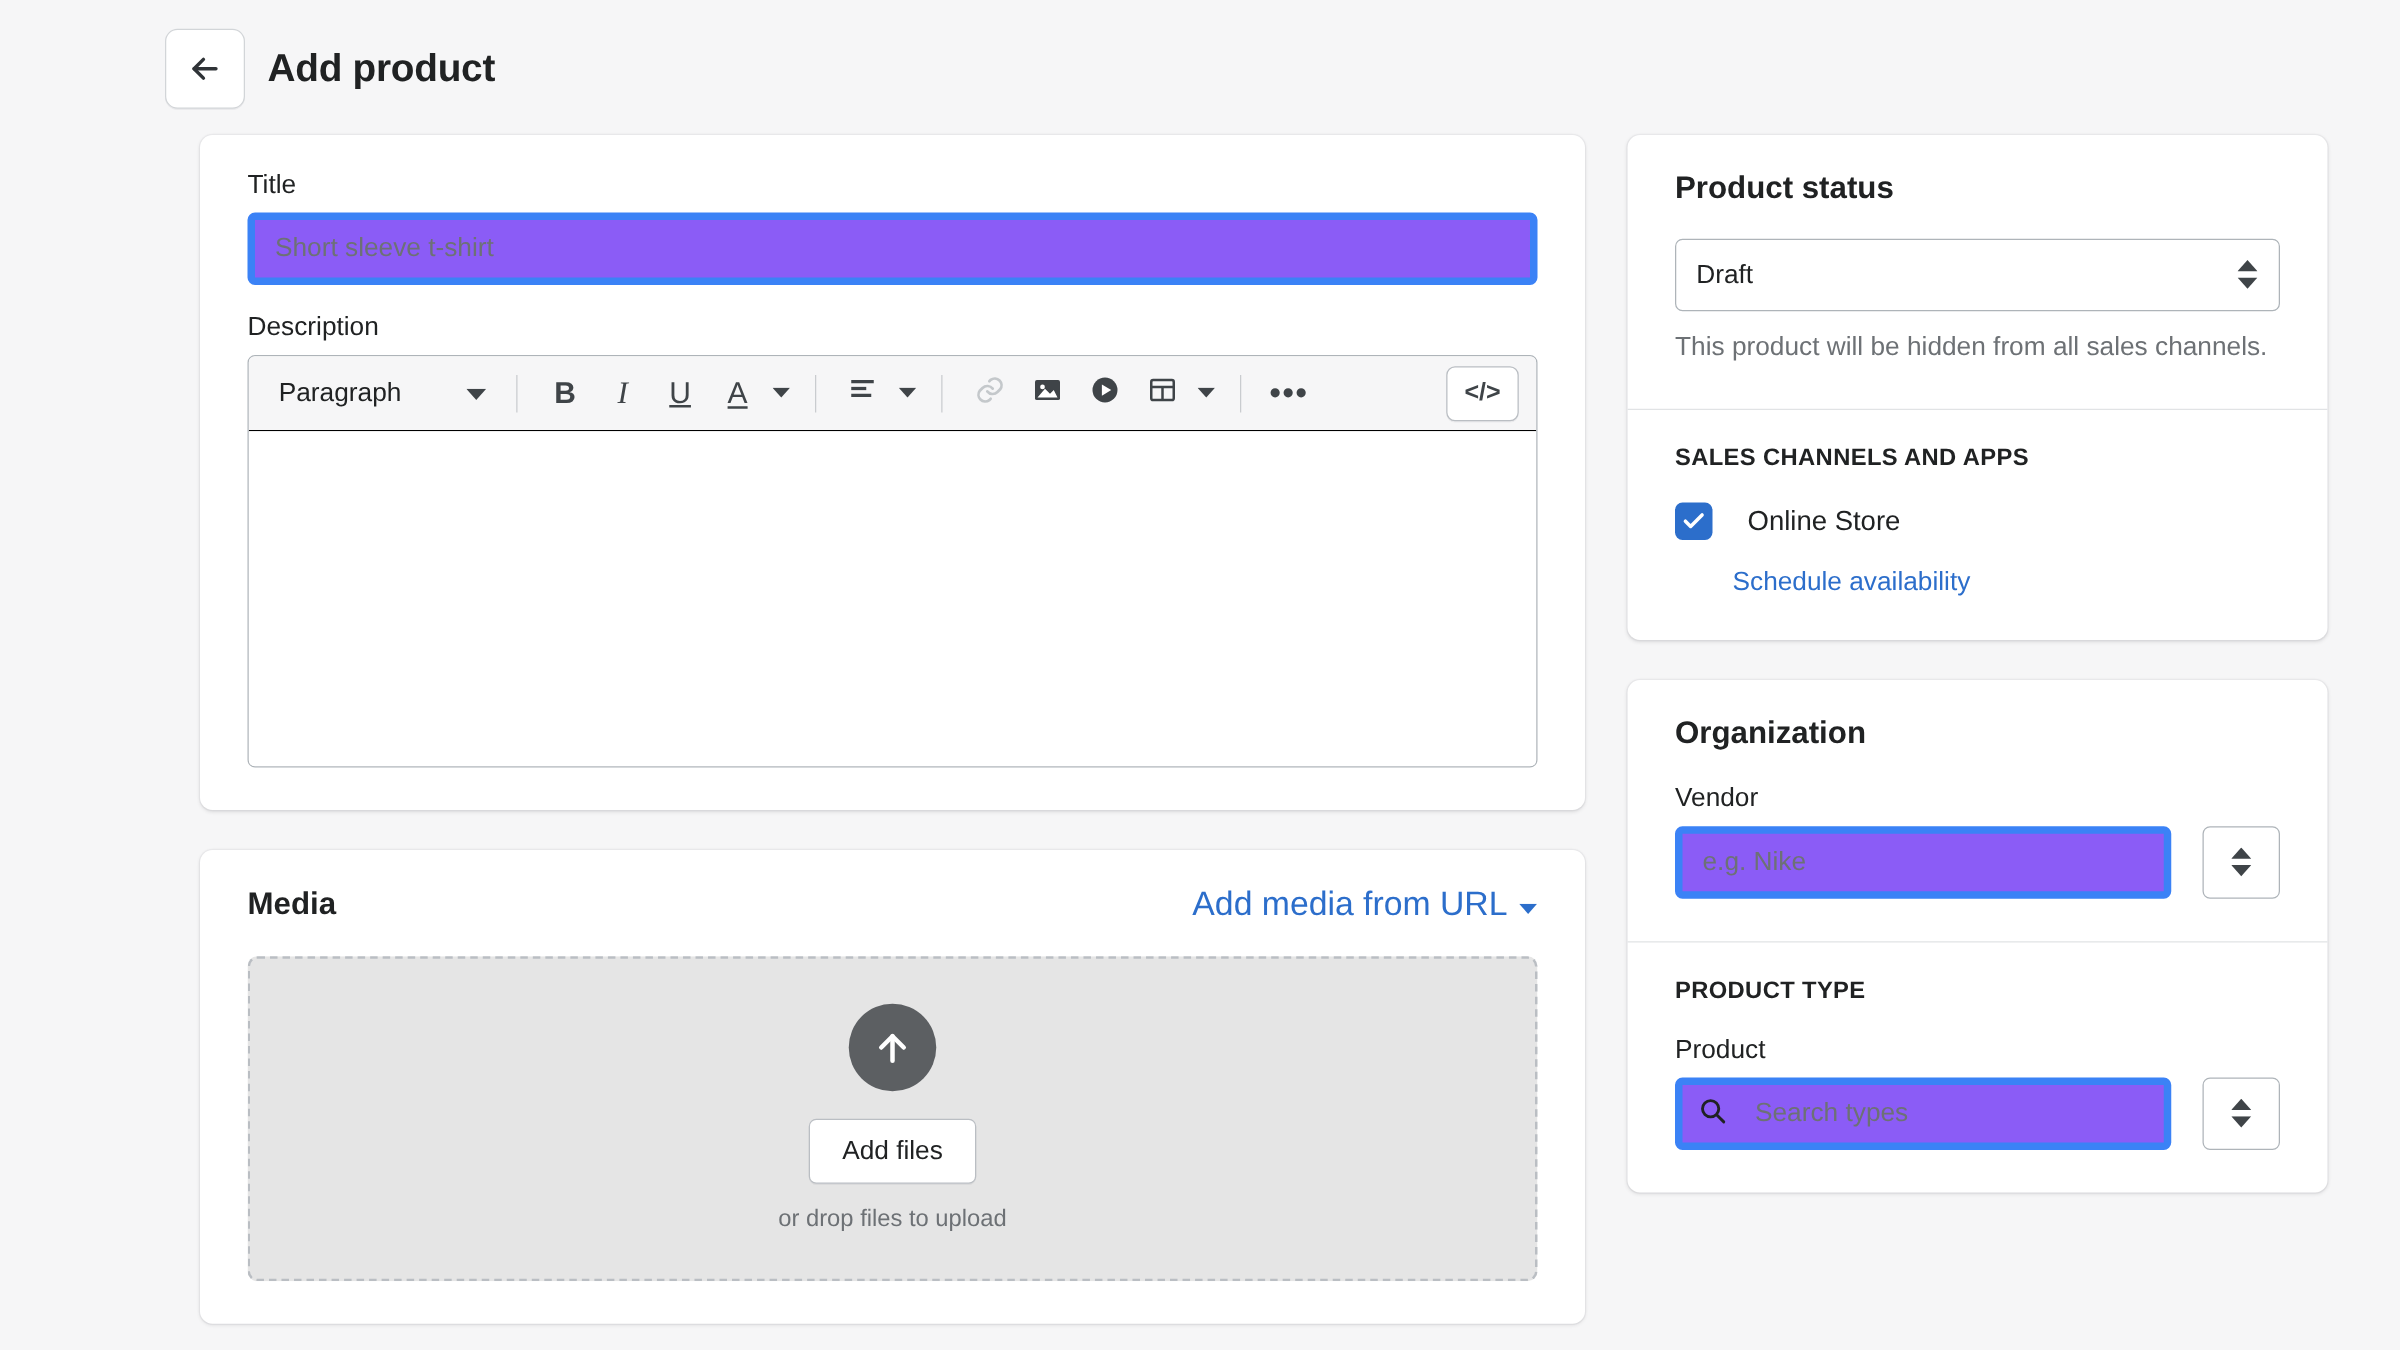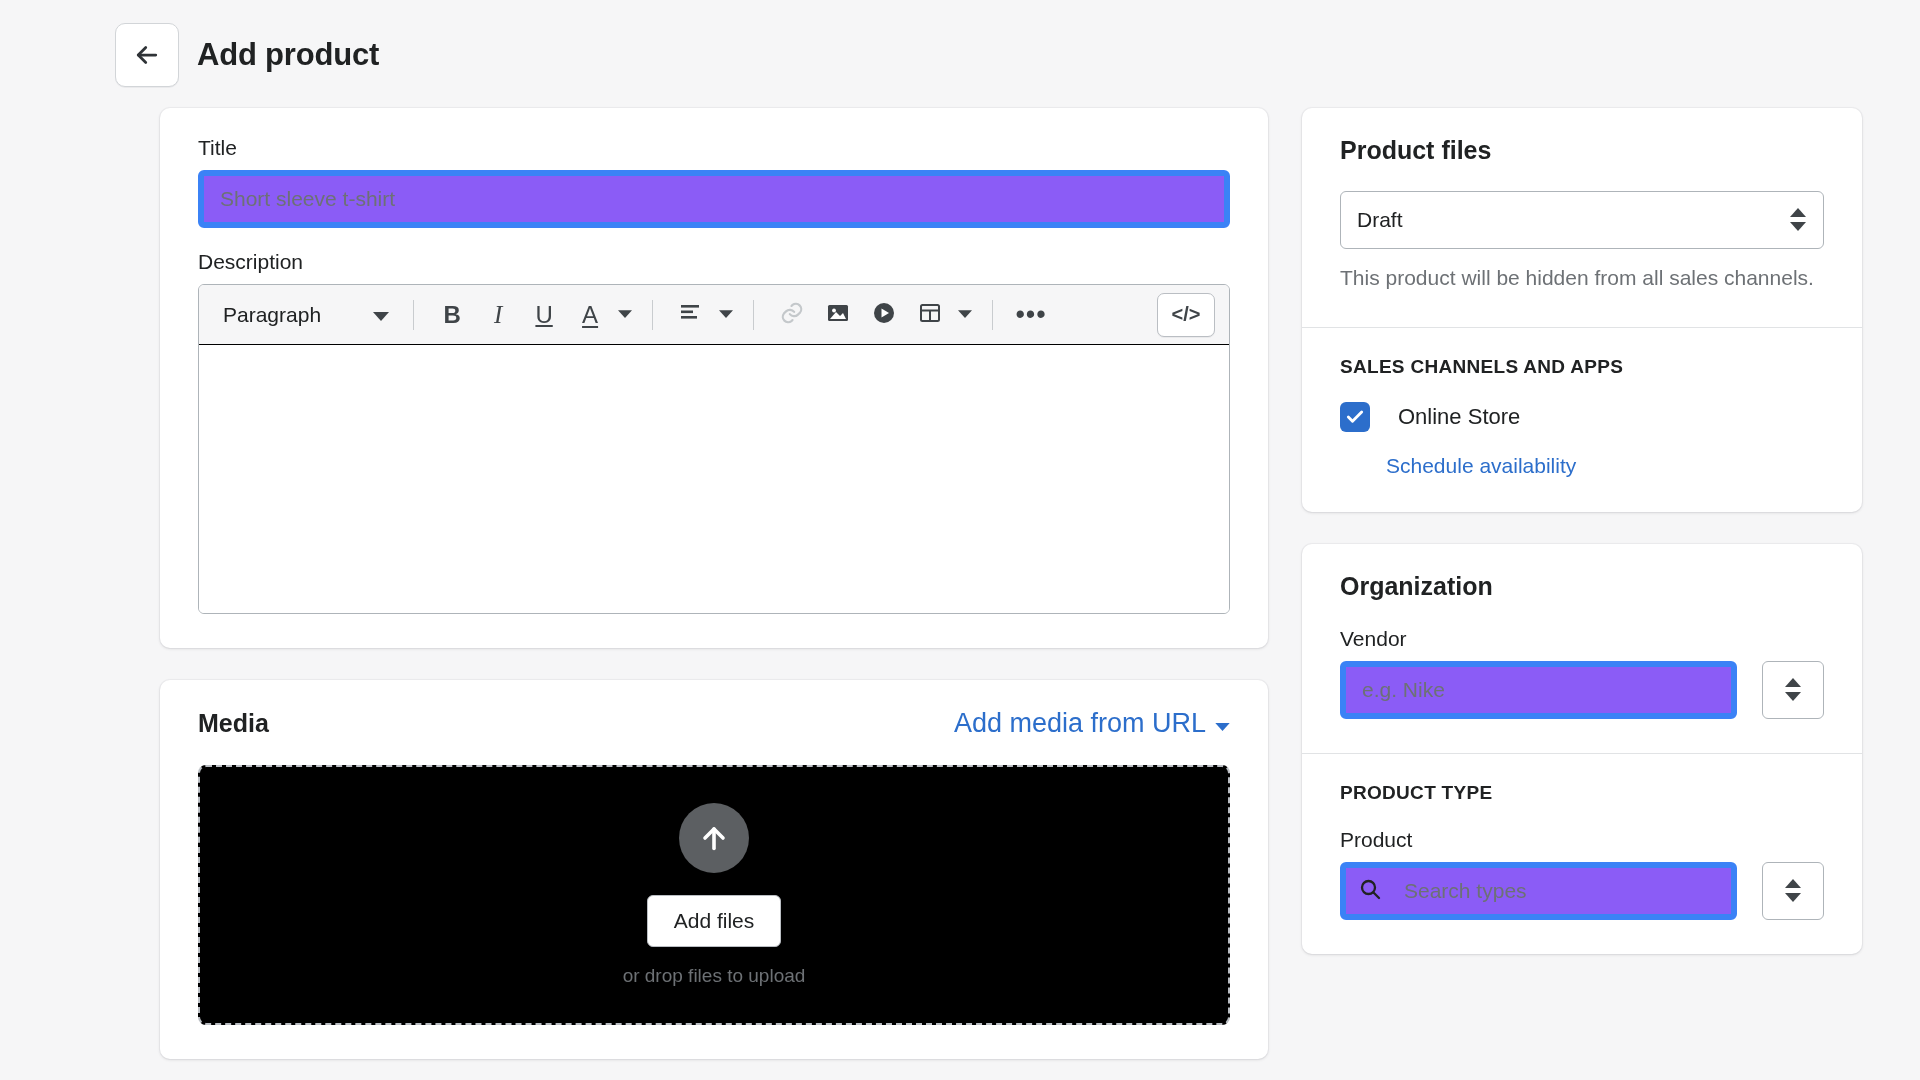--- a/index.html
+++ b/index.html
@@ -10,21 +10,21 @@
     font-family: "Liberation Sans", sans-serif;
     color: #202223;
     overflow: hidden;
   }
 
   .page { padding: 20px 0 0 0; }
 
   
   .header {
     display: flex; align-items: center; gap: 18px;
-    padding: 0 0 0 115px; height: 70px;
+    padding: 0 0 0 115px; height: 70px; margin-left: 17px;
   }
   .back-btn {
     width: 64px; height: 64px;
     background: #fff;
     border: 1px solid #d2d5d8;
     border-radius: 10px;
     display: flex; align-items: center; justify-content: center;
     cursor: pointer;
     box-shadow: 0 1px 0 rgba(22,29,37,.05);
   }
@@ -120,21 +120,21 @@
   .link {
     color: #2c6ecb; font-size: 27px; cursor: pointer;
     display: flex; align-items: center; gap: 9px;
   }
   .dropzone {
     border: 2px dashed #babec3;
     border-radius: 8px;
     height: 260px;
     display: flex; flex-direction: column; align-items: center; justify-content: flex-start;
     padding-top: 36px;
-    background: #000000;
+    background: #e5e5e5;
   }
   .upload-circle {
     width: 70px; height: 70px; border-radius: 50%;
     background: #5c5f62;
     display: flex; align-items: center; justify-content: center;
     margin-bottom: 22px;
   }
   .btn {
     background: #fff;
     border: 1px solid #babec3;
@@ -366,21 +366,21 @@
           </div>
         </div>
       </div>
 
     </div>
 
     <div class="col-side">
 
       <div class="card">
         <div class="side-pad">
-          <div class="side-title">Product files</div>
+          <div class="side-title">Product status</div>
           <div class="select-wrap">
             <div class="select-box">
               <span>Draft</span>
             </div>
             <span class="stepper-glyph">
               <svg width="16" height="10" viewBox="0 0 16 10">
                   <polygon points="8,0 16,9 0,9" fill="#3f4448"></polygon>
                 </svg>
               <svg width="16" height="10" viewBox="0 0 16 10">
                   <polygon points="0,0 16,0 8,9" fill="#3f4448"></polygon>

